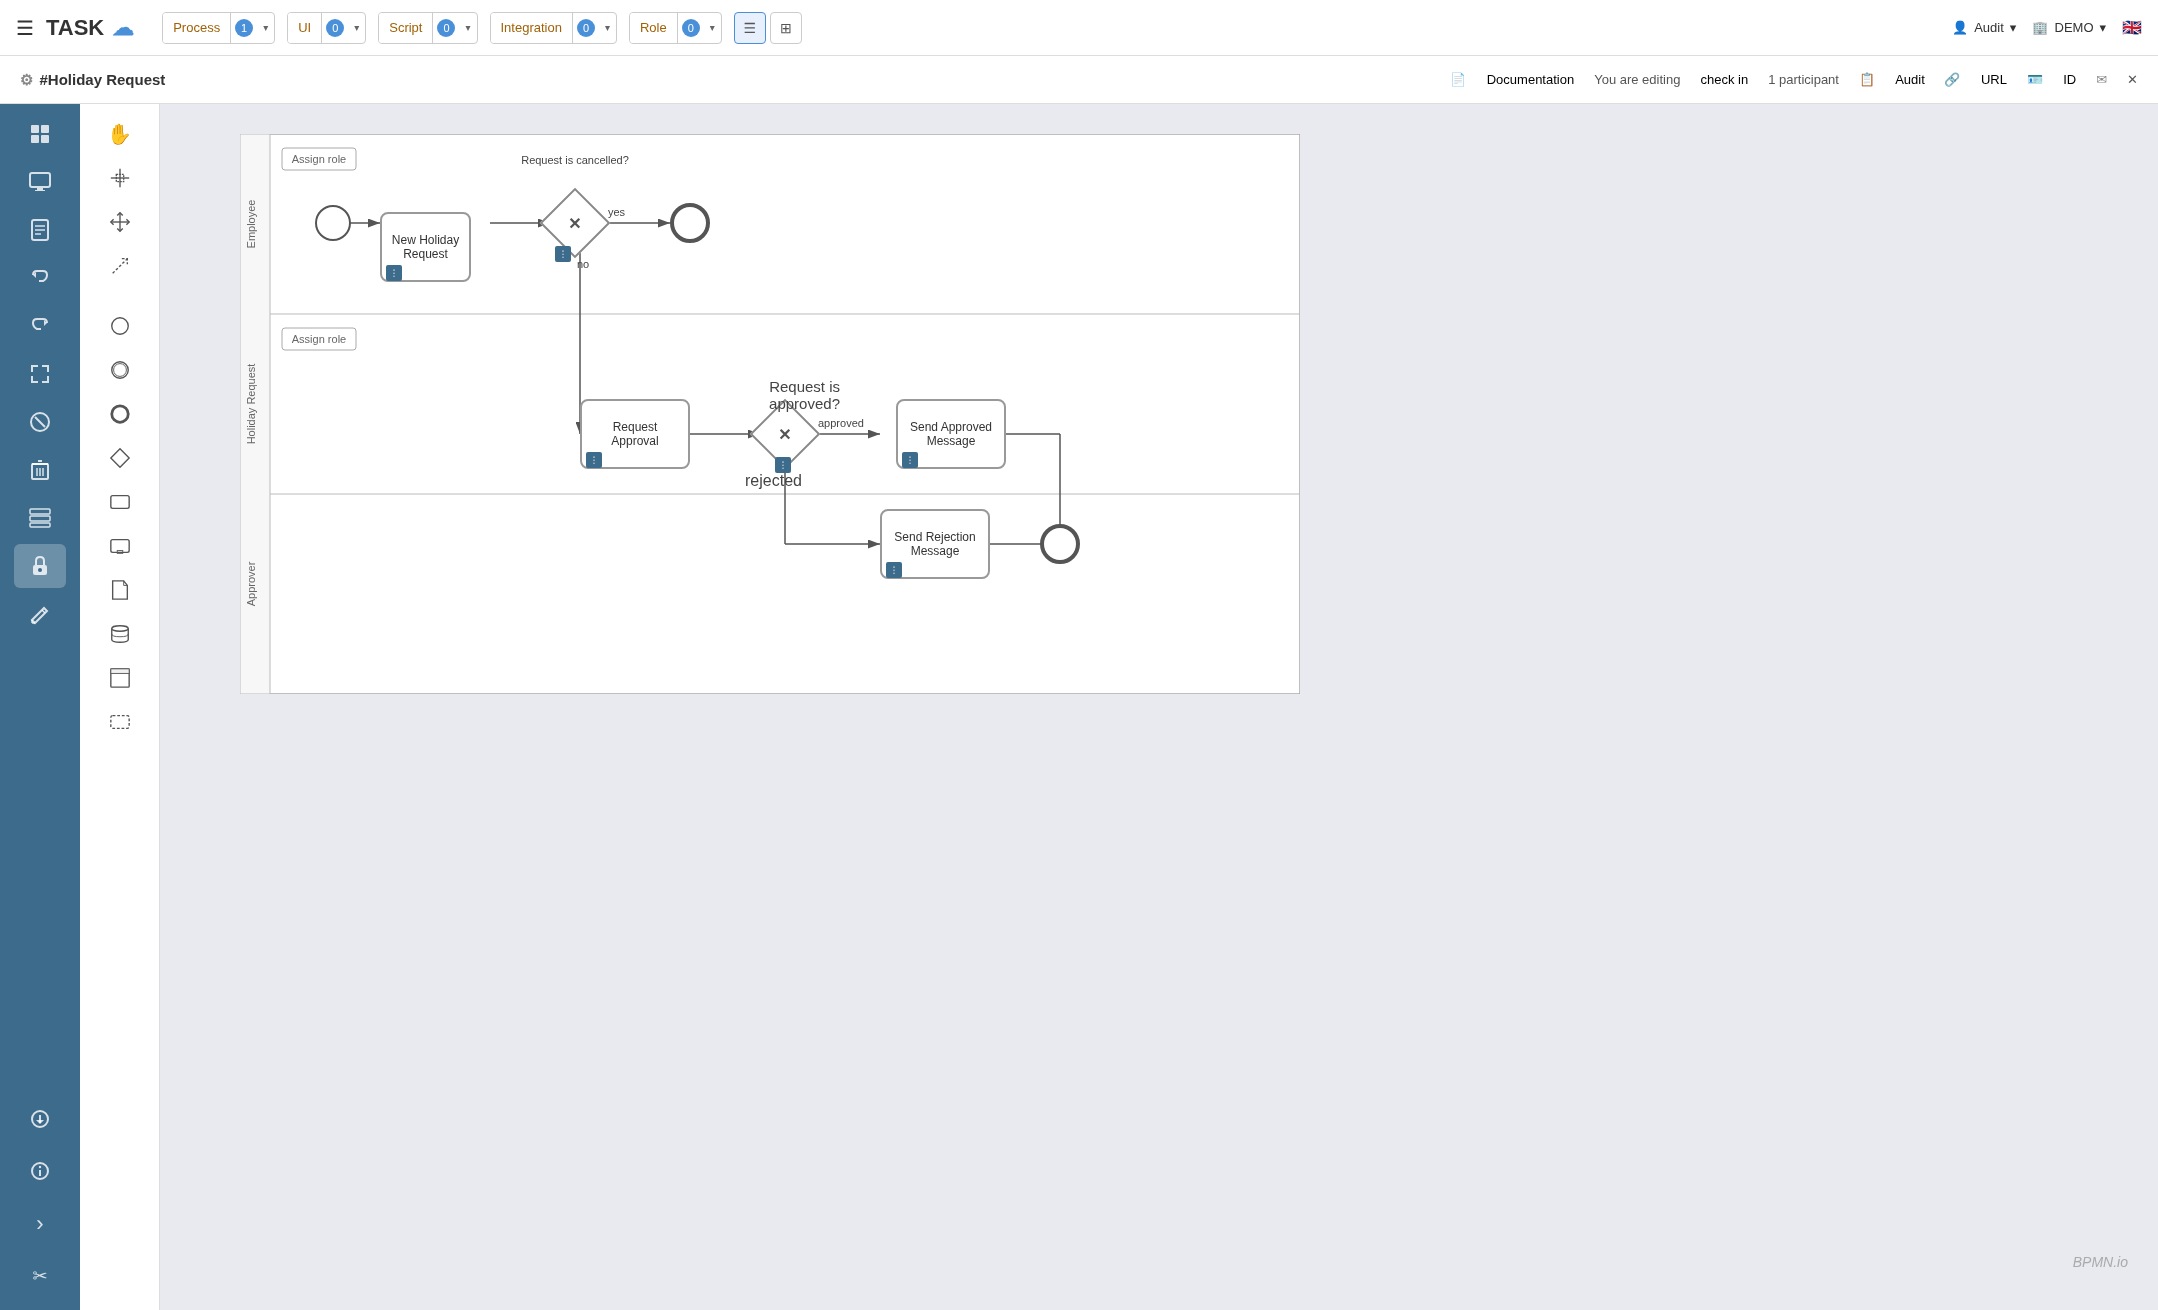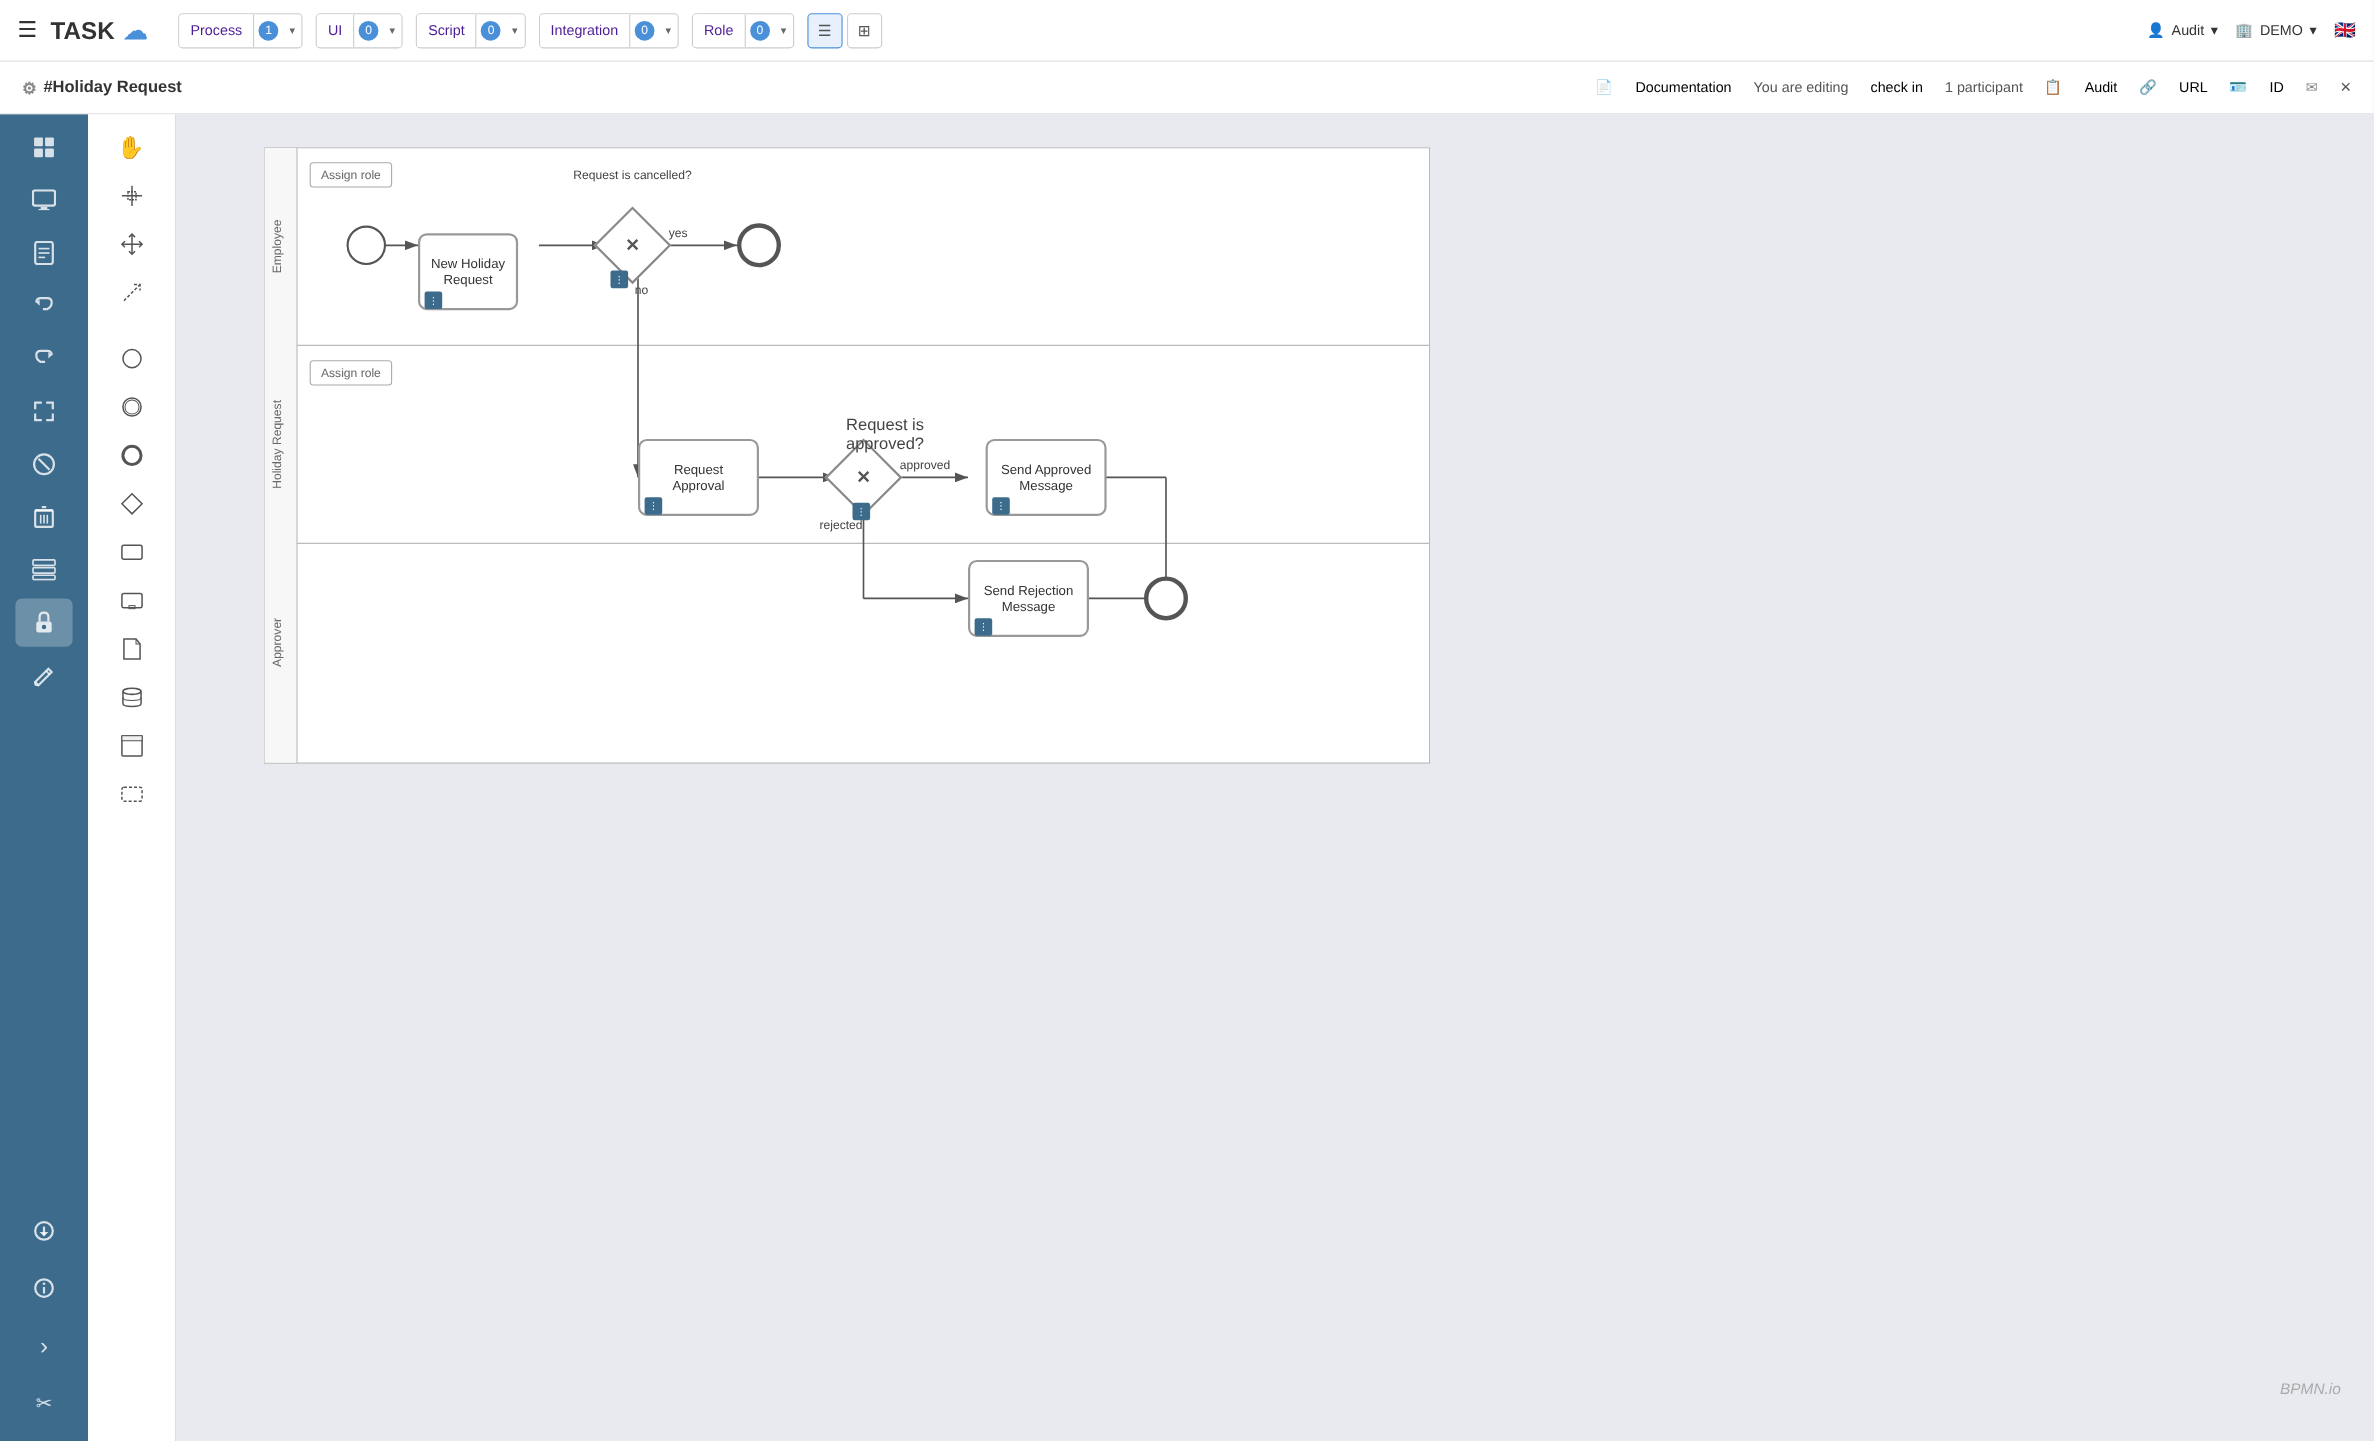--- a/index.html
+++ b/index.html
@@ -29,21 +29,21 @@
       display: flex;
       align-items: center;
       border: 1px solid #ccc;
       border-radius: 4px;
       overflow: hidden;
       height: 32px;
     }
     .nav-pill-label {
       padding: 0 10px;
       font-size: 13px;
-      color: #4c1d95;
+      color: #a16207;
       background: #fff;
       height: 100%;
       display: flex;
       align-items: center;
       border-right: 1px solid #ccc;
     }
     .nav-pill-badge {
       background: #4a90d9;
       color: #fff;
       border-radius: 50%;
@@ -549,21 +549,21 @@
       <div style="position:absolute;left:490px;top:244px;width:110px;text-align:right;font-size:15px;color:#444;pointer-events:none;">
         <span>Request is approved?</span>
       </div>
 
       <div style="position:absolute;left:535px;top:323px;width:16px;height:16px;background:#3d6b8c;border-radius:2px;display:flex;align-items:center;justify-content:center;">
         <span style="color:#fff;font-size:9px;">⋮</span>
       </div>
 
       <div style="position:absolute;left:578px;top:283px;font-size:11px;color:#444;">approved</div>
 
-      <div style="position:absolute;left:505px;top:338px;font-size:11px;color:#444;">rejected</div>
+      <div style="position:absolute;left:505px;top:338px;font-size:16px;color:#444;">rejected</div>
 
       <div style="position:absolute;left:640px;top:265px;width:110px;height:70px;border:2px solid #999;border-radius:8px;background:#fff;display:flex;align-items:center;justify-content:center;text-align:center;font-size:12px;color:#333;padding:6px;cursor:pointer;margin-left:16px;">
         <span>Send Approved Message</span>
         <div style="position:absolute;bottom:-1px;left:4px;width:16px;height:16px;background:#3d6b8c;border-radius:2px;display:flex;align-items:center;justify-content:center;">
           <span style="color:#fff;font-size:9px;">⋮</span>
         </div>
       </div>
 
       <div style="position:absolute;left:640px;top:375px;width:110px;height:70px;border:2px solid #999;border-radius:8px;background:#fff;display:flex;align-items:center;justify-content:center;text-align:center;font-size:12px;color:#333;padding:6px;cursor:pointer;">
         <span>Send Rejection Message</span>

